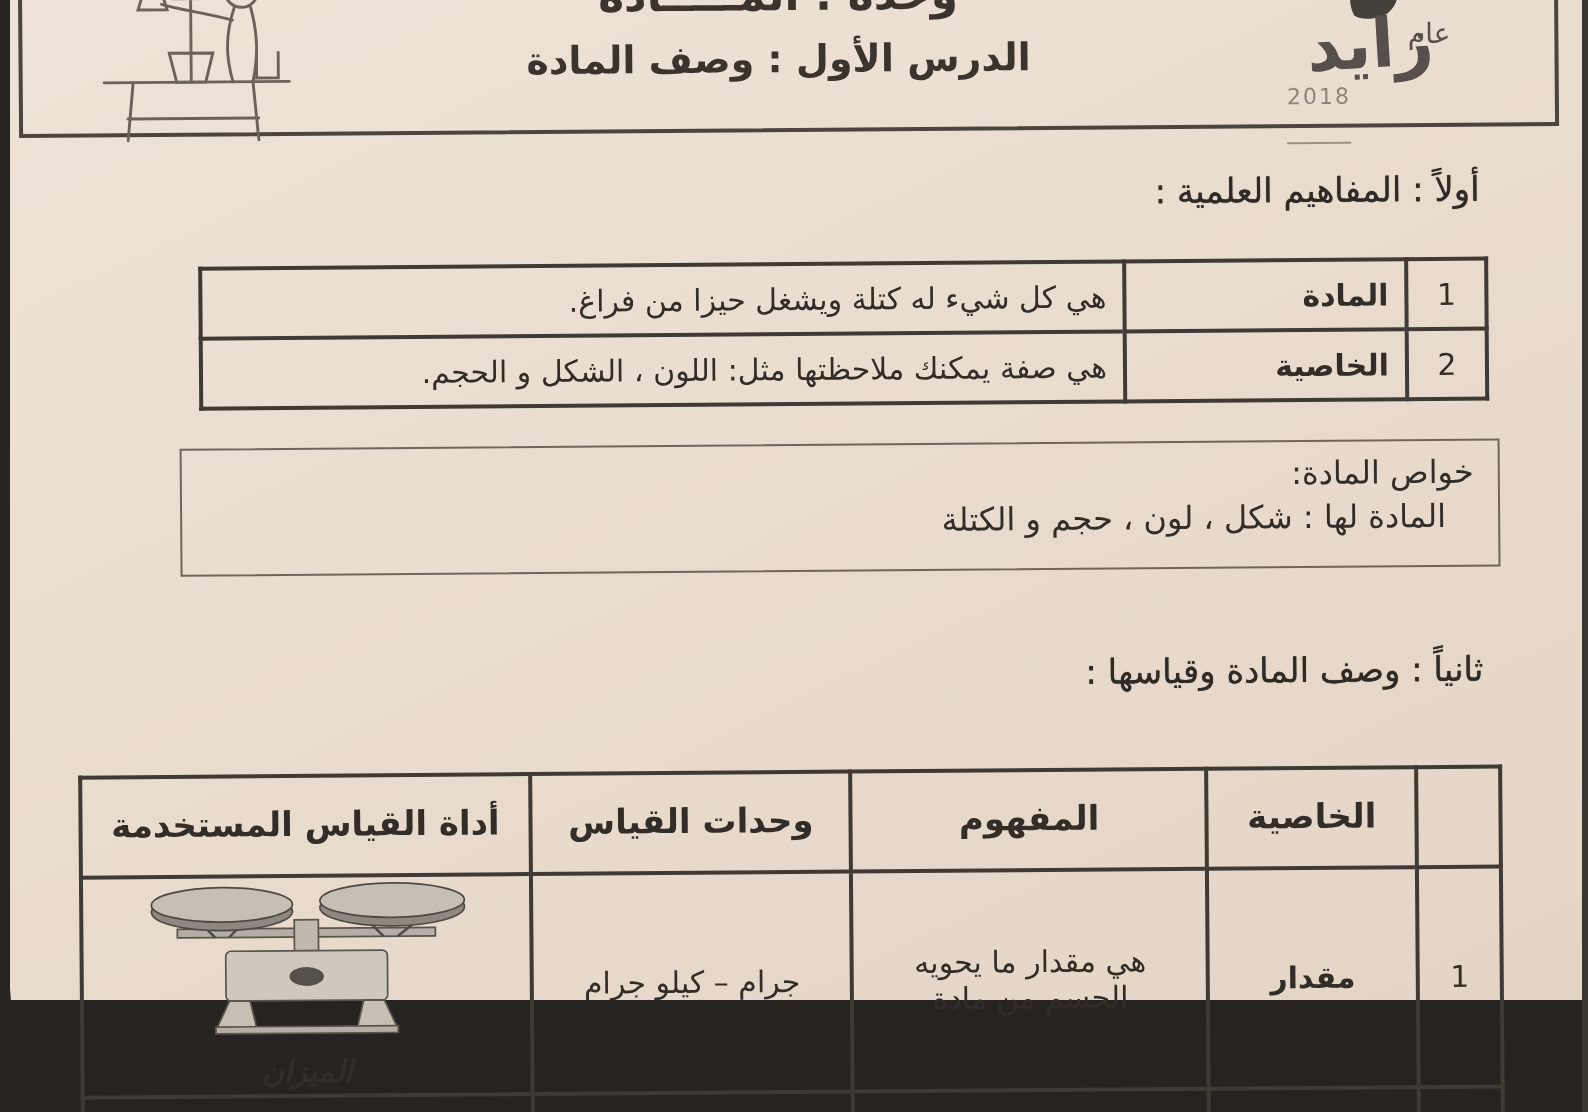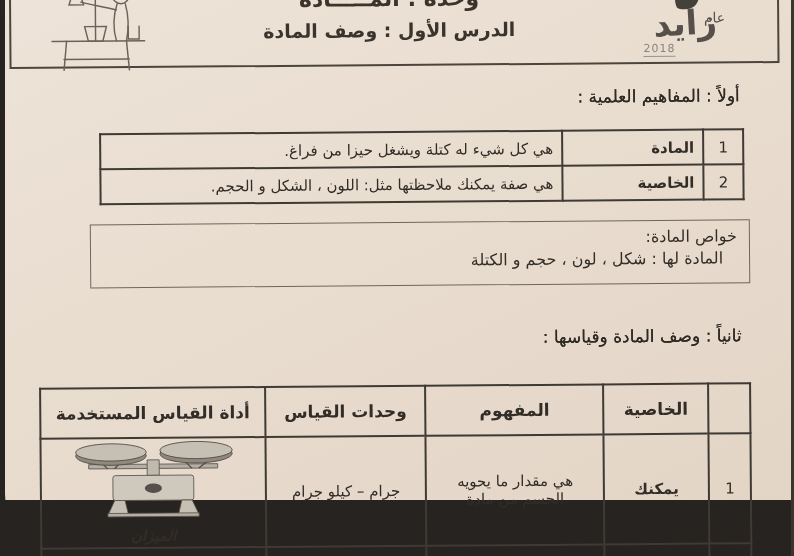--- a/index.html
+++ b/index.html
@@ -35,21 +35,21 @@
     margin-top:8px;font-size:19px;font-weight:bold;color:#3a342c;
   }
   .scientist{position:absolute;left:28px;top:-4px;}
   .zayed-logo{position:absolute;right:40px;top:-12px;width:112px;height:90px;direction:rtl;}
   .zayed-portrait{position:absolute;right:34px;top:14px;}
   .zayed-aam{position:absolute;right:12px;top:40px;font-size:14px;color:#57504a;}
   .zayed-name{
     position:absolute;right:20px;top:36px;font-size:34px;font-weight:bold;color:#57504a;
     transform:rotate(-3deg);line-height:1;
   }
-  .zayed-year{position:absolute;right:62px;top:72px;font-size:11px;color:#8d857c;letter-spacing:1px;border-bottom:1px solid #9b938a;padding-bottom:1px;}
+  .zayed-year{position:absolute;right:62px;top:72px;font-size:11px;color:#8d857c;letter-spacing:1px;border-bottom:1px solid #9b938a;padding-bottom:16px;}
   
   .sec-heading{
     position:absolute;right:50px;direction:rtl;font-size:17px;color:#2f2a24;
     text-shadow:0 0 .4px #2f2a24;
   }
   #heading-1{top:88px;}
   #heading-2{top:328px;}
   
   table{border-collapse:collapse;direction:rtl;}
   .concepts-table{
@@ -173,21 +173,21 @@
       <tbody>
         <tr>
           <th class="col-num"></th>
           <th class="col-prop">الخاصية</th>
           <th class="col-concept">المفهوم</th>
           <th class="col-units">وحدات القياس</th>
           <th class="col-tool">أداة القياس المستخدمة</th>
         </tr>
         <tr class="mt-row1">
           <td class="col-num">1</td>
-          <td class="col-prop prop-cell">يمكنك</td>
+          <td class="col-prop prop-cell">مقدار</td>
           <td class="col-concept">هي مقدار ما يحويه الجسم من مادة</td>
           <td class="col-units">جرام – كيلو جرام</td>
           <td class="col-tool">
             <div class="tool-cell-inner">
               <span>
                 <svg width="185" height="86" viewBox="0 0 210 100">
                   <rect x="30" y="27" width="150" height="5" fill="#b5aea4" stroke="#5a544c" stroke-width="1"></rect>
                   <path d="M45,25 L52,32 M67,25 L60,32" stroke="#4e4942" stroke-width="1.4" fill="none"></path>
                   <path d="M143,25 L150,32 M167,25 L158,32" stroke="#4e4942" stroke-width="1.4" fill="none"></path>
                   <ellipse cx="56" cy="17" rx="41" ry="11" fill="#8f887e" stroke="#4e4942"></ellipse>

